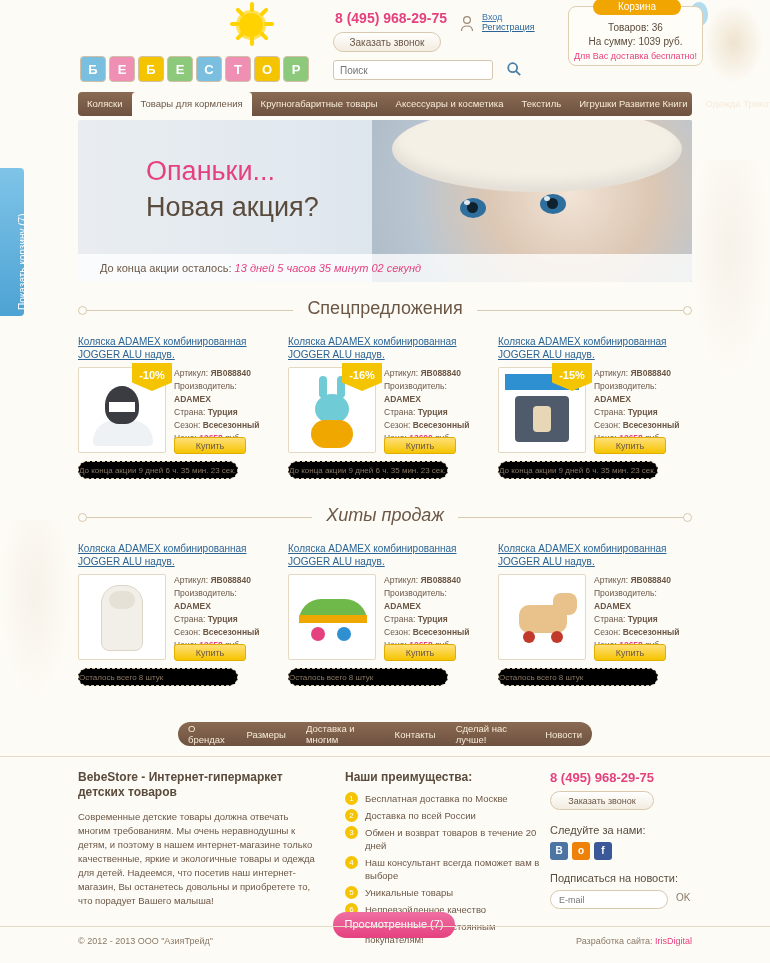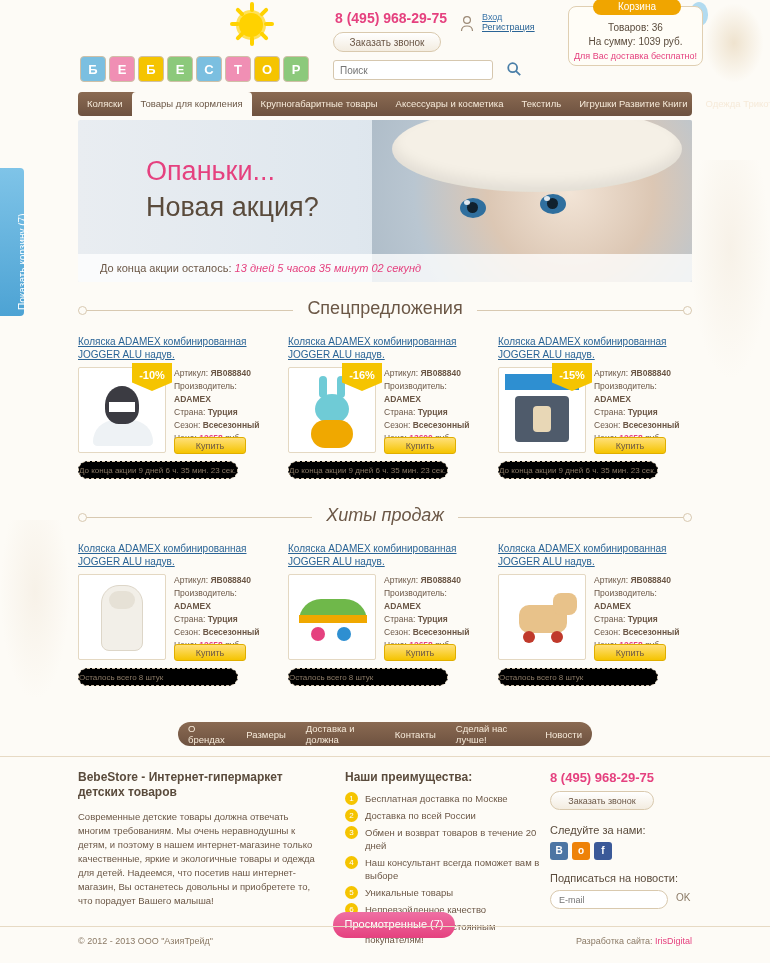--- a/index.html
+++ b/index.html
@@ -397,21 +397,21 @@
         </div>
         <div class="foot">Осталось всего 8 штук</div>
       </div>
     </div>
 
   <div class="hr-foot"></div>
   <div class="footer-nav">
     <ul>
         <li>О брендах</li>
         <li>Размеры</li>
-        <li>Доставка и должна</li>
+        <li>Доставка и многим</li>
         <li>Контакты</li>
         <li>Сделай нас лучше!</li>
         <li>Новости</li>
       </ul>
   </div>
 
   <div class="f-col1">
     <h3>
       <span>BebeStore - Интернет-гипермаркет</span><br>
       <span>детских товаров</span>

